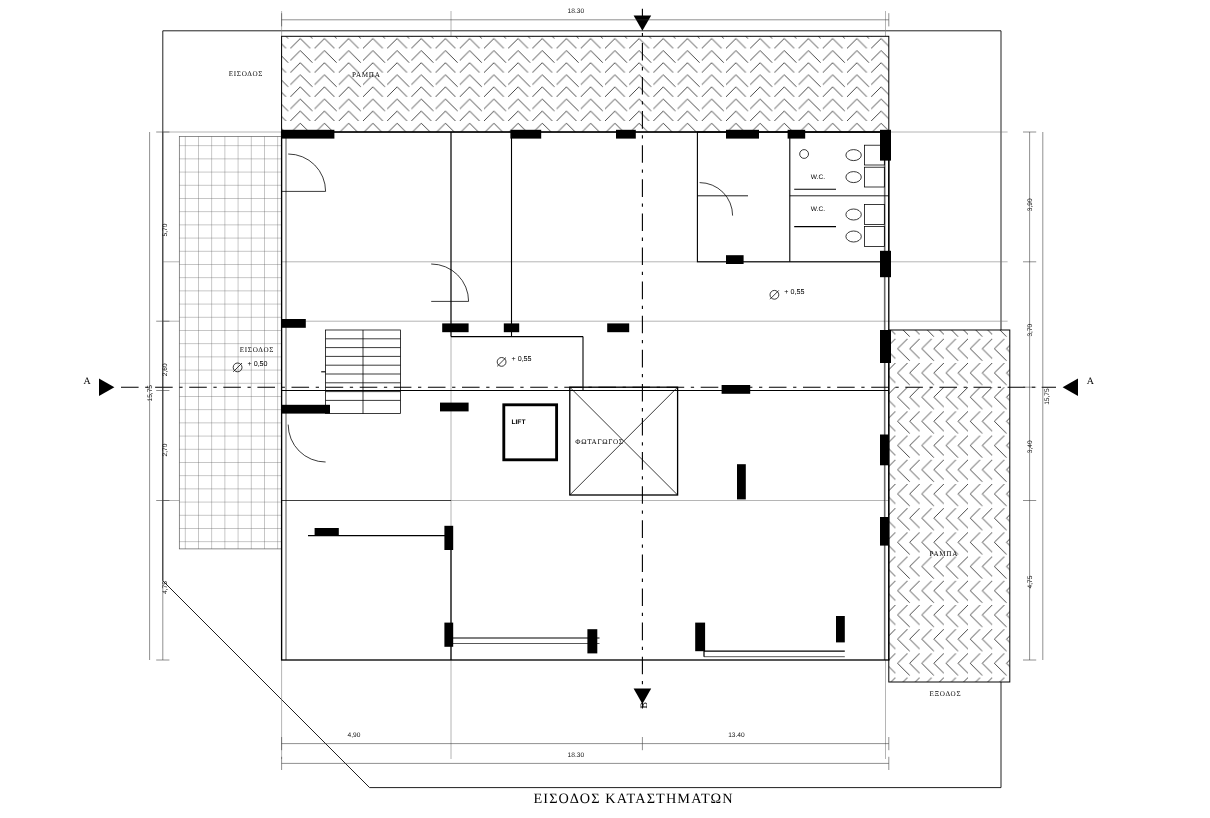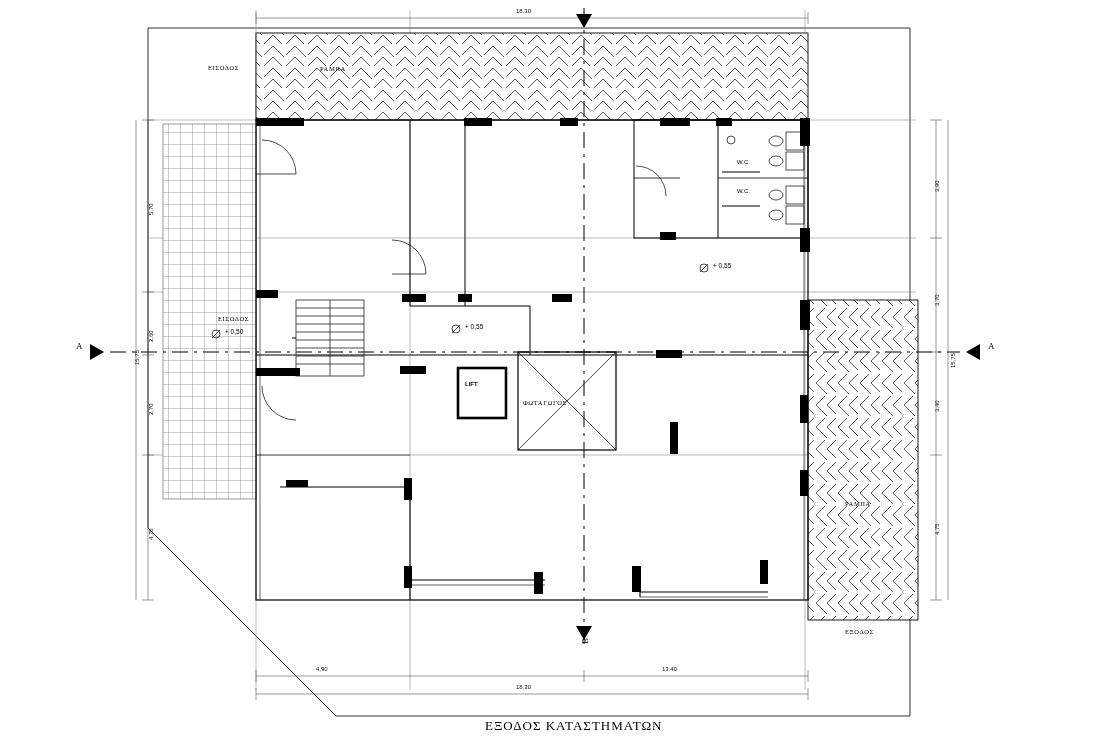--- a/index.html
+++ b/index.html
@@ -251,14 +251,14 @@
   <div class="dimv" style="left:148px;top:415px;">2,70</div>
   <div class="dimv" style="left:148px;top:540px;">4,75</div>
   <div class="dimv" style="left:134px;top:365px;">15,75</div>
 
   <div class="dimv" style="left:934px;top:192px;">3,90</div>
   <div class="dimv" style="left:934px;top:306px;">3,70</div>
   <div class="dimv" style="left:934px;top:412px;">3,40</div>
   <div class="dimv" style="left:934px;top:535px;">4,75</div>
   <div class="dimv" style="left:950px;top:368px;">15,75</div>
 
-  <div class="title" style="left:485px;top:718px;">ΕΞΟΔΟΣ ΚΑΤΑΣΤΗΜΑΤΩΝ</div>
+  <div class="title" style="left:485px;top:718px;">ΕΙΣΟΔΟΣ ΚΑΤΑΣΤΗΜΑΤΩΝ</div>
 </div>
 
 </body></html>

